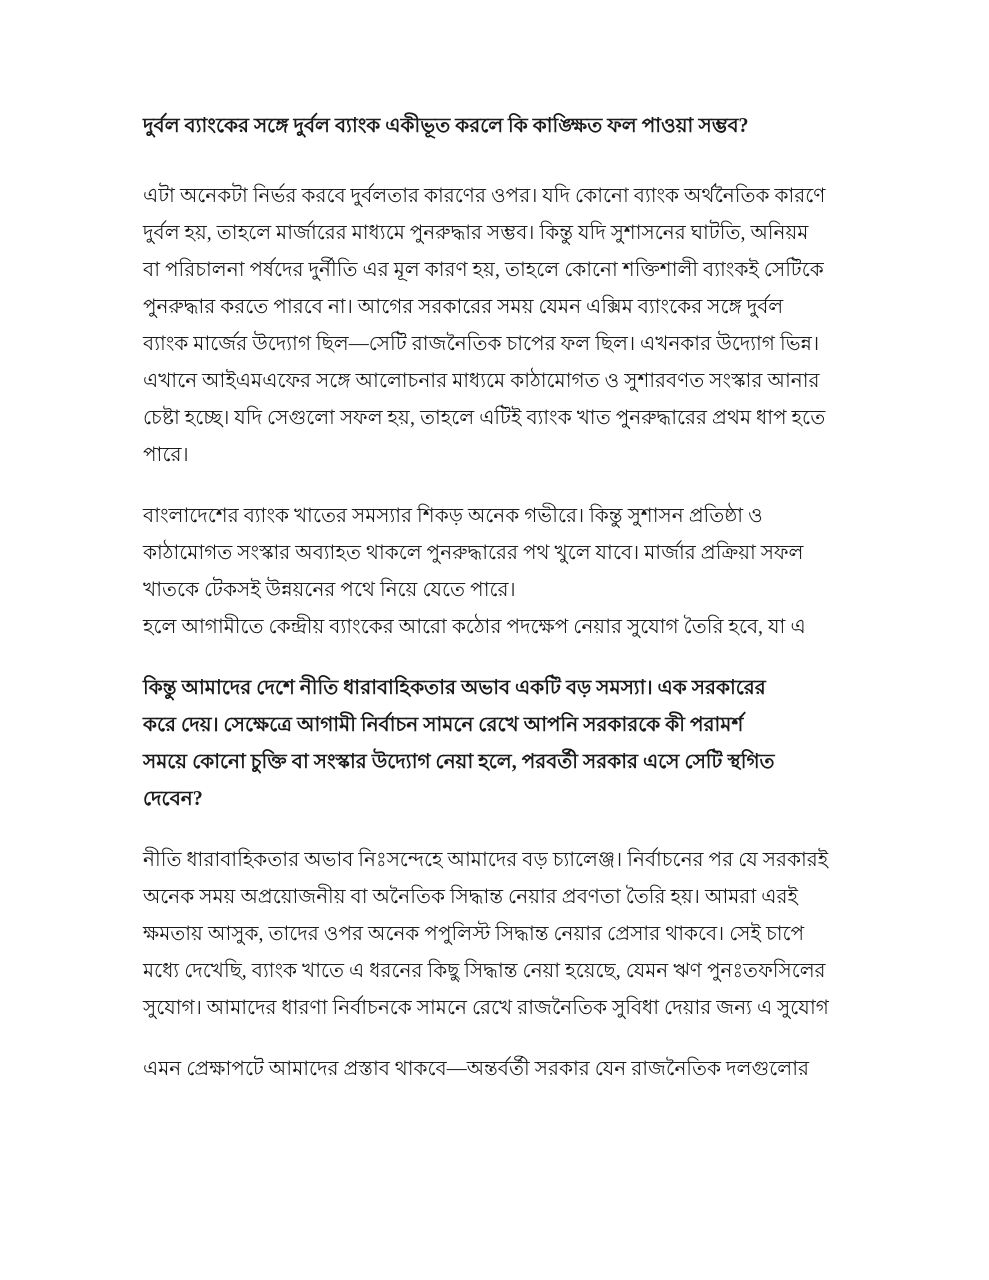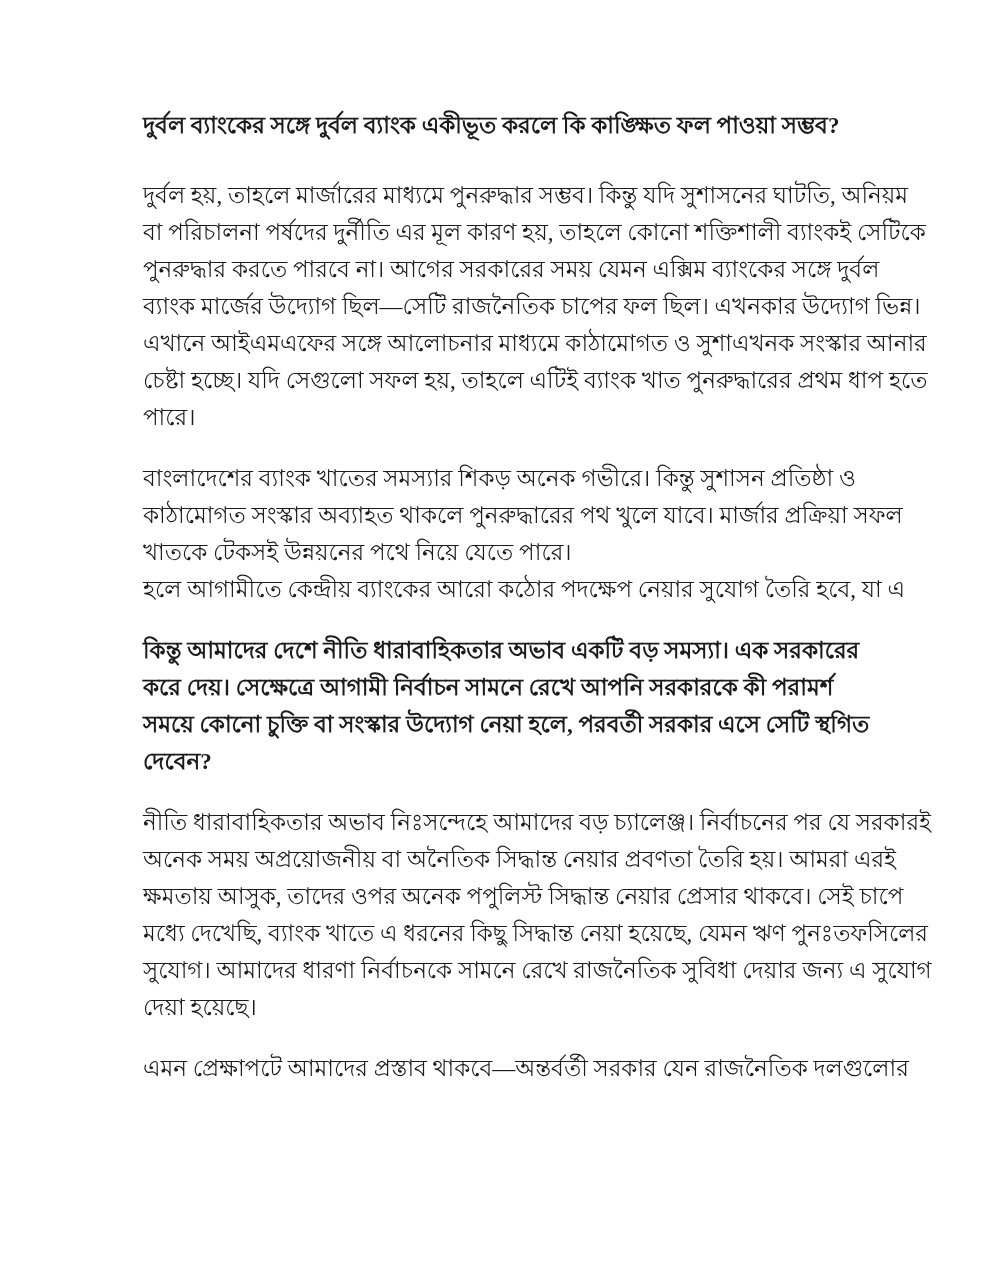--- a/index.html
+++ b/index.html
@@ -13,21 +13,21 @@
     height: 1280px;
     background: #ffffff;
     overflow: hidden;
   }
   .content {
     position: absolute;
     left: 143px;
     top: 107px;
     width: 728px;
     font-family: "Liberation Serif", "DejaVu Serif", serif;
-    font-size: 23px;
+    font-size: 20px;
     line-height: 37px;
     color: #1b1b1b;
     text-rendering: optimizeLegibility;
   }
   .block {
     margin: 0 0 24px 0;
   }
   .block.heading {
     margin-bottom: 33px;
   }
@@ -43,25 +43,26 @@
 <body>
 
 <div class="page">
   <div class="content">
 
     <div class="block heading bold">
       <div class="line">দুর্বল ব্যাংকের সঙ্গে দুর্বল ব্যাংক একীভূত করলে কি কাঙ্ক্ষিত ফল পাওয়া সম্ভব?</div>
     </div>
 
     <div class="block">
+      <div class="line">এটা অনেকটা নির্ভর করবে দুর্বলতার কারণের ওপর। যদি কোনো ব্যাংক অর্থনৈতিক কারণে</div>
       <div class="line">দুর্বল হয়, তাহলে মার্জারের মাধ্যমে পুনরুদ্ধার সম্ভব। কিন্তু যদি সুশাসনের ঘাটতি, অনিয়ম</div>
       <div class="line">বা পরিচালনা পর্ষদের দুর্নীতি এর মূল কারণ হয়, তাহলে কোনো শক্তিশালী ব্যাংকই সেটিকে</div>
       <div class="line">পুনরুদ্ধার করতে পারবে না। আগের সরকারের সময় যেমন এক্সিম ব্যাংকের সঙ্গে দুর্বল</div>
       <div class="line">ব্যাংক মার্জের উদ্যোগ ছিল—সেটি রাজনৈতিক চাপের ফল ছিল। এখনকার উদ্যোগ ভিন্ন।</div>
-      <div class="line">এখানে আইএমএফের সঙ্গে আলোচনার মাধ্যমে কাঠামোগত ও সুশাএখনক সংস্কার আনার</div>
+      <div class="line">এখানে আইএমএফের সঙ্গে আলোচনার মাধ্যমে কাঠামোগত ও সুশারবণত সংস্কার আনার</div>
       <div class="line">চেষ্টা হচ্ছে। যদি সেগুলো সফল হয়, তাহলে এটিই ব্যাংক খাত পুনরুদ্ধারের প্রথম ধাপ হতে</div>
       <div class="line">পারে।</div>
     </div>
 
     <div class="block">
       <div class="line">বাংলাদেশের ব্যাংক খাতের সমস্যার শিকড় অনেক গভীরে। কিন্তু সুশাসন প্রতিষ্ঠা ও</div>
       <div class="line">কাঠামোগত সংস্কার অব্যাহত থাকলে পুনরুদ্ধারের পথ খুলে যাবে। মার্জার প্রক্রিয়া সফল</div>
       <div class="line">খাতকে টেকসই উন্নয়নের পথে নিয়ে যেতে পারে।</div>
       <div class="line">হলে আগামীতে কেন্দ্রীয় ব্যাংকের আরো কঠোর পদক্ষেপ নেয়ার সুযোগ তৈরি হবে, যা এ</div>
     </div>
@@ -72,21 +73,20 @@
       <div class="line">সময়ে কোনো চুক্তি বা সংস্কার উদ্যোগ নেয়া হলে, পরবর্তী সরকার এসে সেটি স্থগিত</div>
       <div class="line">দেবেন?</div>
     </div>
 
     <div class="block">
       <div class="line">নীতি ধারাবাহিকতার অভাব নিঃসন্দেহে আমাদের বড় চ্যালেঞ্জ। নির্বাচনের পর যে সরকারই</div>
       <div class="line">অনেক সময় অপ্রয়োজনীয় বা অনৈতিক সিদ্ধান্ত নেয়ার প্রবণতা তৈরি হয়। আমরা এরই</div>
       <div class="line">ক্ষমতায় আসুক, তাদের ওপর অনেক পপুলিস্ট সিদ্ধান্ত নেয়ার প্রেসার থাকবে। সেই চাপে</div>
       <div class="line">মধ্যে দেখেছি, ব্যাংক খাতে এ ধরনের কিছু সিদ্ধান্ত নেয়া হয়েছে, যেমন ঋণ পুনঃতফসিলের</div>
       <div class="line">সুযোগ। আমাদের ধারণা নির্বাচনকে সামনে রেখে রাজনৈতিক সুবিধা দেয়ার জন্য এ সুযোগ</div>
-      <div class="line">দেয়া হয়েছে।</div>
     </div>
 
     <div class="block">
       <div class="line">এমন প্রেক্ষাপটে আমাদের প্রস্তাব থাকবে—অন্তর্বর্তী সরকার যেন রাজনৈতিক দলগুলোর</div>
     </div>
 
   </div>
 </div>
 
 </body></html>

